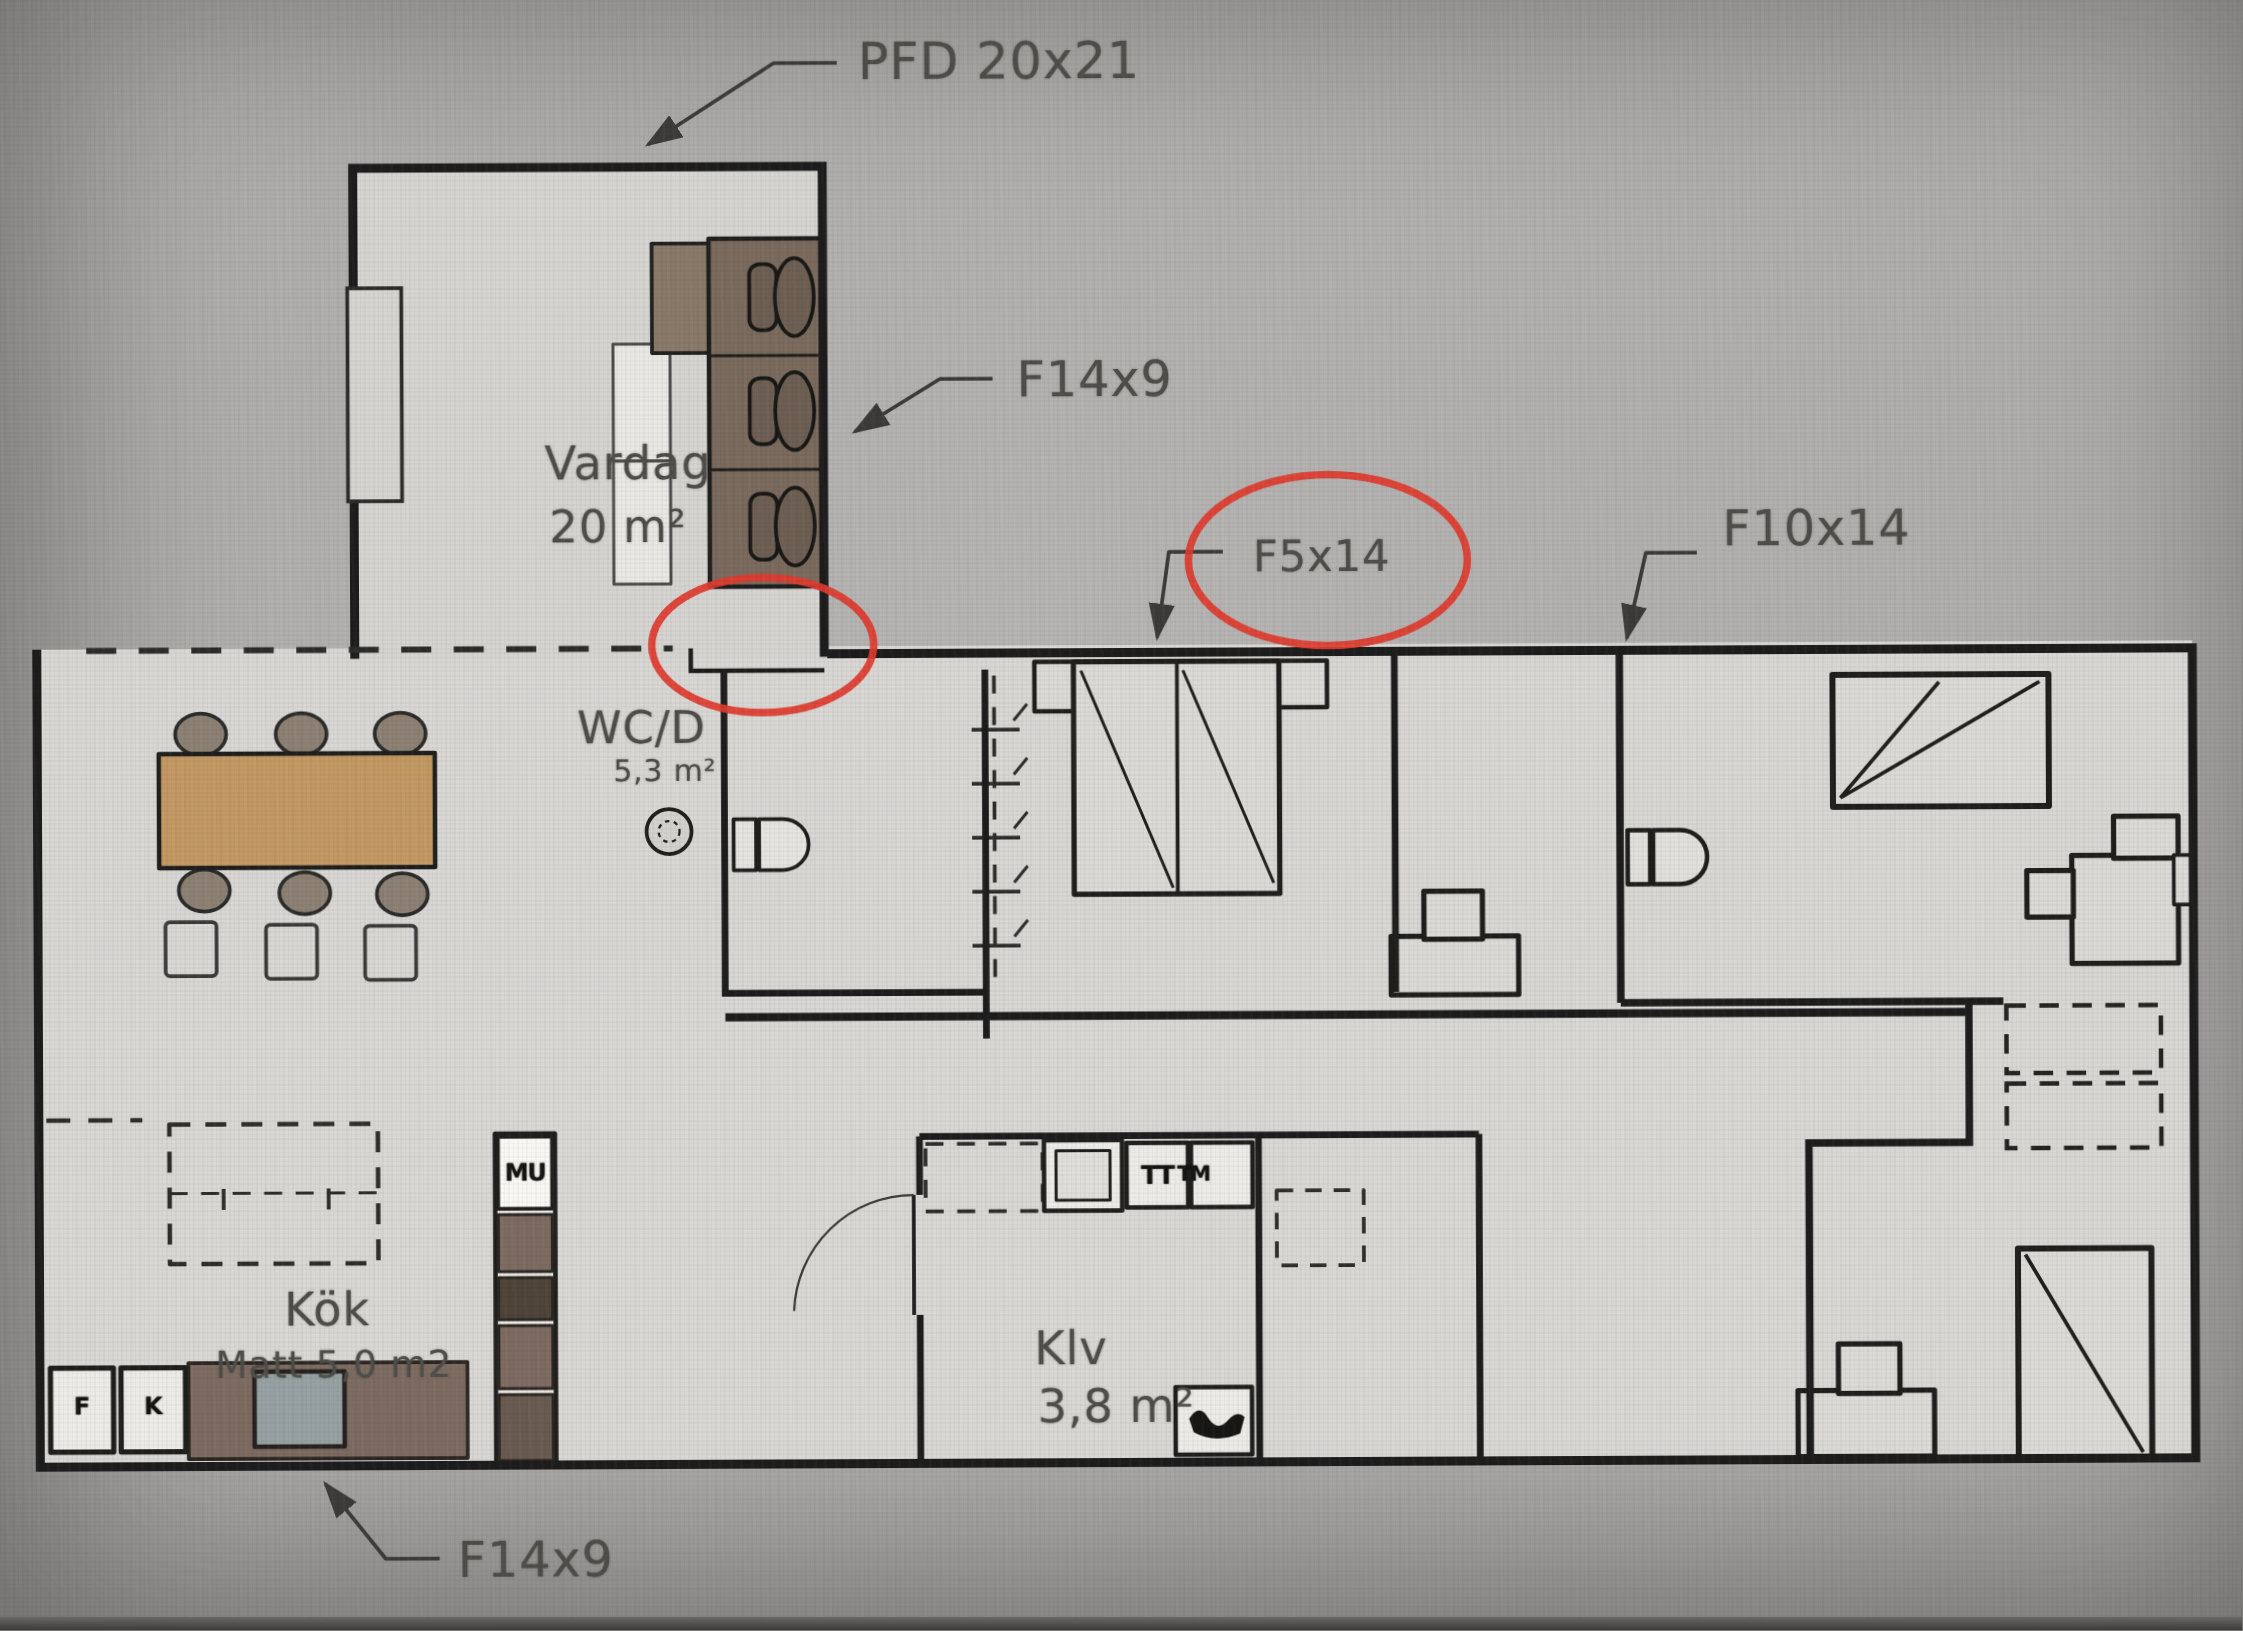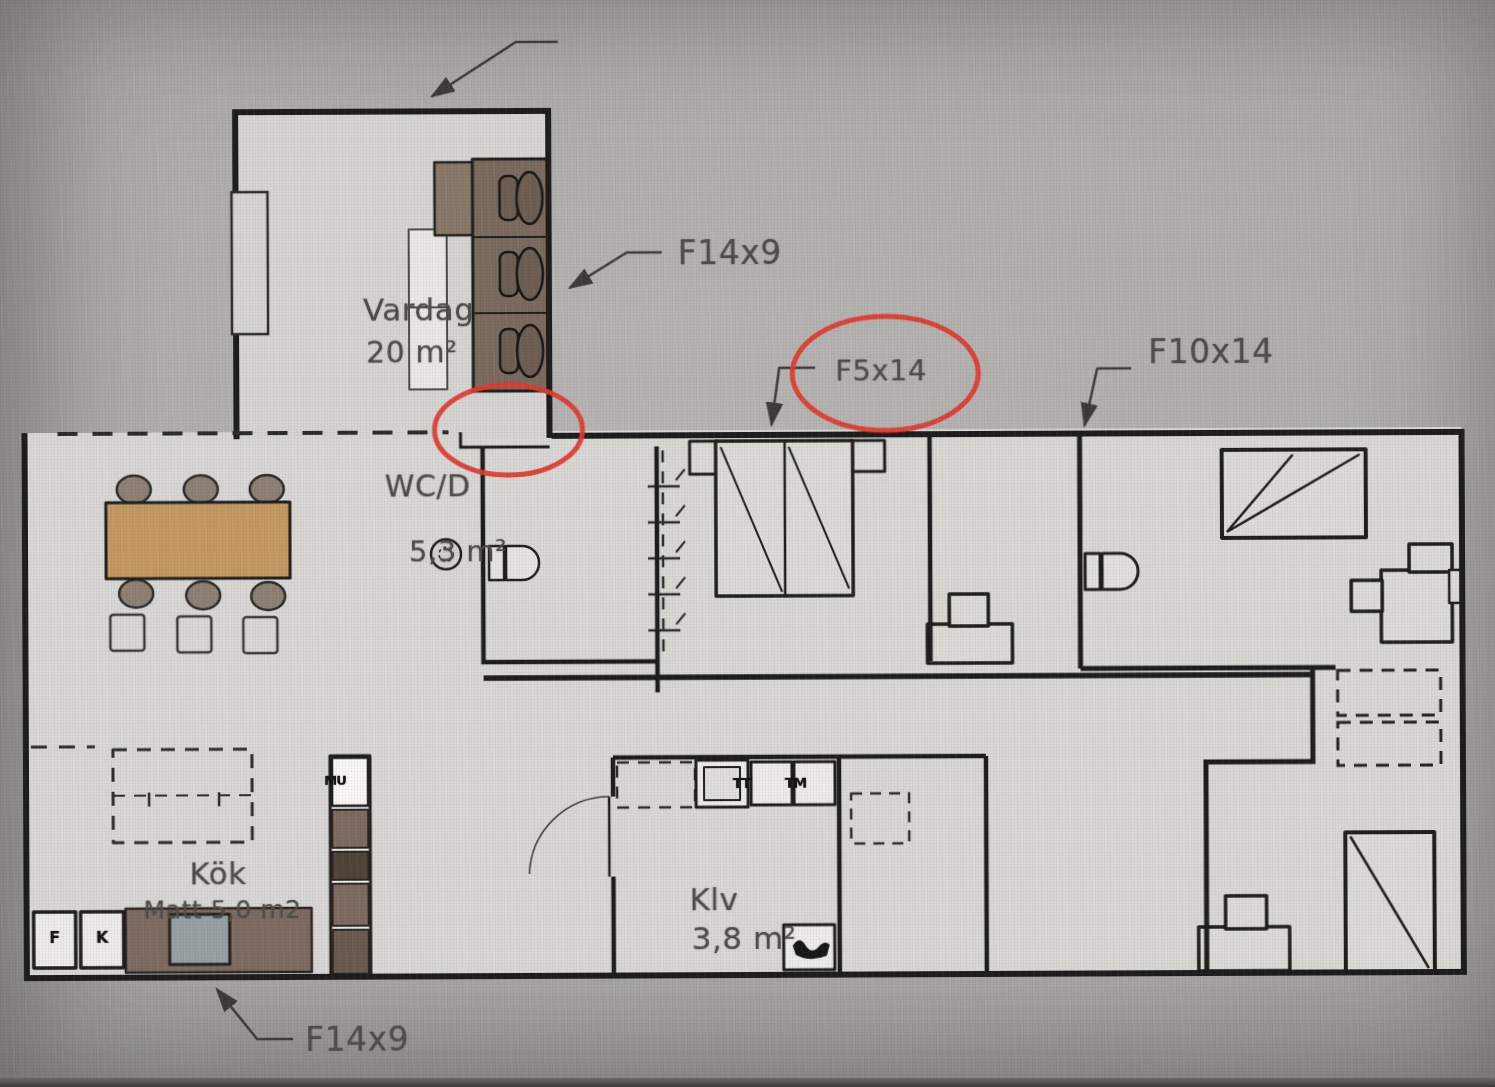--- a/index.html
+++ b/index.html
@@ -185,35 +185,36 @@
       <path d="M1132,370 H1098 L1085,427" marker-end="url(#arr)"></path>
       <path d="M291,1037 H255 L215,987" marker-end="url(#arr)"></path>
     </g>
 
     <g fill="none" stroke="#e23a2d" stroke-width="5" opacity="0.92">
       <ellipse cx="886" cy="374" rx="93" ry="57"></ellipse>
       <ellipse cx="509" cy="429" rx="74" ry="45"></ellipse>
     </g>
   </svg>
 
+  <div class="lbl" style="left:574px;top:24px;font-size:34px">PFD 20x21</div>
   <div class="lbl" style="left:679px;top:236px;font-size:33px">F14x9</div>
   <div class="lbl" style="left:836px;top:357px;font-size:29px">F5x14</div>
   <div class="lbl" style="left:1149px;top:337px;font-size:33px">F10x14</div>
   <div class="lbl" style="left:303px;top:1021px;font-size:33px">F14x9</div>
 
   <div class="lbl" style="left:364px;top:293px;font-size:31px">Vardag</div>
   <div class="lbl" style="left:367px;top:336px;font-size:30px">20 m²</div>
   <div class="lbl" style="left:385px;top:470px;font-size:30px">WC/D</div>
-  <div class="lbl" style="left:409px;top:536px;font-size:29px">5,3 m²</div>
+  <div class="lbl" style="left:409px;top:502px;font-size:20px">5,3 m²</div>
   <div class="lbl" style="left:188px;top:856px;font-size:31px">Kök</div>
   <div class="lbl" style="left:142px;top:895px;font-size:25px">Matt 5,0 m2</div>
   <div class="lbl" style="left:688px;top:884px;font-size:31px">Klv</div>
   <div class="lbl" style="left:690px;top:923px;font-size:31px">3,8 m²</div>
 
   <div class="app" style="left:32px;top:927px;width:42px;font-size:16px">F</div>
   <div class="app" style="left:79px;top:927px;width:43px;font-size:16px">K</div>
-  <div class="app" style="left:316px;top:772px;width:36px;font-size:13px;letter-spacing:-1px">MU</div>
-  <div class="app" style="left:720px;top:776px;width:41px;font-size:14px;letter-spacing:-1px">TT</div>
+  <div class="app" style="left:331px;top:772px;width:36px;font-size:16px;letter-spacing:-1px">MU</div>
+  <div class="app" style="left:750px;top:776px;width:41px;font-size:17px;letter-spacing:-1px">TT</div>
   <div class="app" style="left:774px;top:776px;width:41px;font-size:14px;letter-spacing:-1px">TM</div>
 
   </div>
   <div class="bezel"></div>
 </div>
 
 </body></html>

